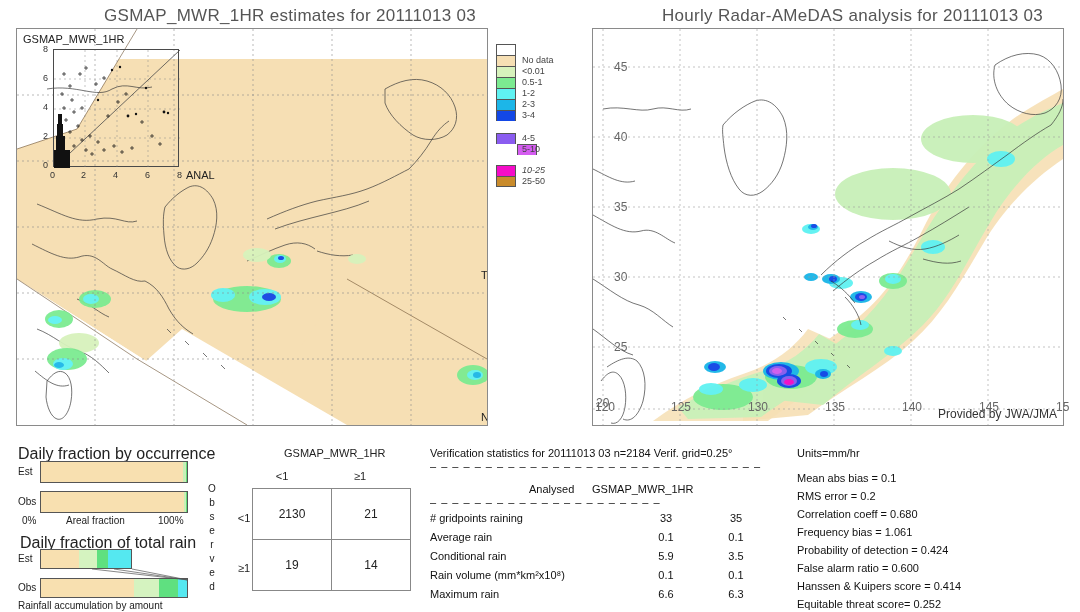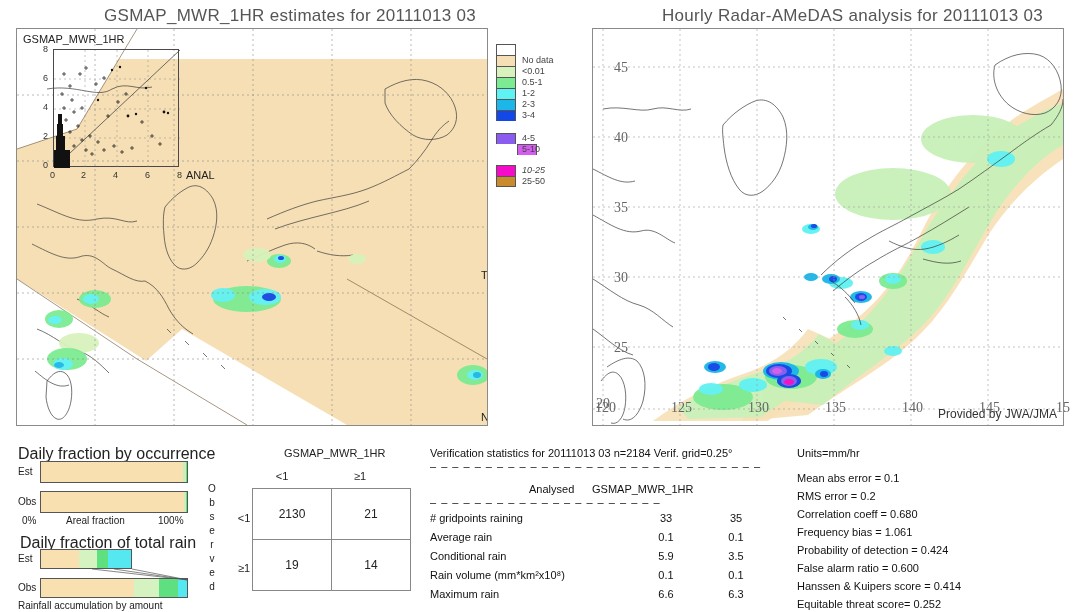--- a/index.html
+++ b/index.html
@@ -5,21 +5,21 @@
   html,body{margin:0;padding:0;background:#ffffff;}
   body{width:1080px;height:612px;position:relative;overflow:hidden;
        font-family:"Liberation Sans", sans-serif;color:#222;}
   .t{position:absolute;}
 
   
   .panel-title{font-size:17px;color:#555;letter-spacing:.3px;white-space:nowrap;}
 
   
   .mapframe{position:absolute;border:1px solid #8a8a8a;background:#ffffff;overflow:hidden;}
-  .axlab{position:absolute;font-size:14px;color:#666;font-family:Liberation Serif, serif;}
+  .axlab{position:absolute;font-size:12px;color:#666;}
 
   
   .cb-wrap{position:absolute;}
   .cb-sw{width:20px;height:11px;border:1px solid #555;border-bottom:none;box-sizing:border-box;}
   .cb-sw.last{border-bottom:1px solid #555;}
   .cb-lab{position:absolute;left:26px;font-size:9px;color:#444;white-space:nowrap;}
 
   
   .mapnote{position:absolute;font-size:11px;color:#222;background:transparent;white-space:nowrap;}
 
@@ -454,21 +454,21 @@
     <div class="stat" style="left: 430px; top: 569px;">Rain volume (mm*km²x10⁸)</div>
     <div class="num" style="left: 648px; top: 569px; width: 36px;">0.1</div>
     <div class="num" style="left: 718px; top: 569px; width: 36px;">0.1</div>
     <div class="stat" style="left: 430px; top: 588px; text-align: right;">Maximum rain</div>
     <div class="num" style="left: 648px; top: 588px; width: 36px;">6.6</div>
     <div class="num" style="left: 718px; top: 588px; width: 36px;">6.3</div>
   </div>
 
 <div class="stat" style="left:797px;top:447px;">Units=mm/hr</div>
 <div id="score-rows">
-    <div class="stat" style="left: 797px; top: 472px;">Mean abs error = 0.1</div>
+    <div class="stat" style="left: 797px; top: 472px;">Mean abs bias = 0.1</div>
     <div class="stat" style="left: 797px; top: 490px;">RMS error = 0.2</div>
     <div class="stat" style="left: 797px; top: 508px;">Correlation coeff = 0.680</div>
     <div class="stat" style="left: 797px; top: 526px;">Frequency bias = 1.061</div>
     <div class="stat" style="left: 797px; top: 544px;">Probability of detection = 0.424</div>
     <div class="stat" style="left: 797px; top: 562px;">False alarm ratio = 0.600</div>
     <div class="stat" style="left: 797px; top: 580px;">Hanssen &amp; Kuipers score = 0.414</div>
     <div class="stat" style="left: 797px; top: 598px;">Equitable threat score= 0.252</div>
   </div>
 
 </body></html>

